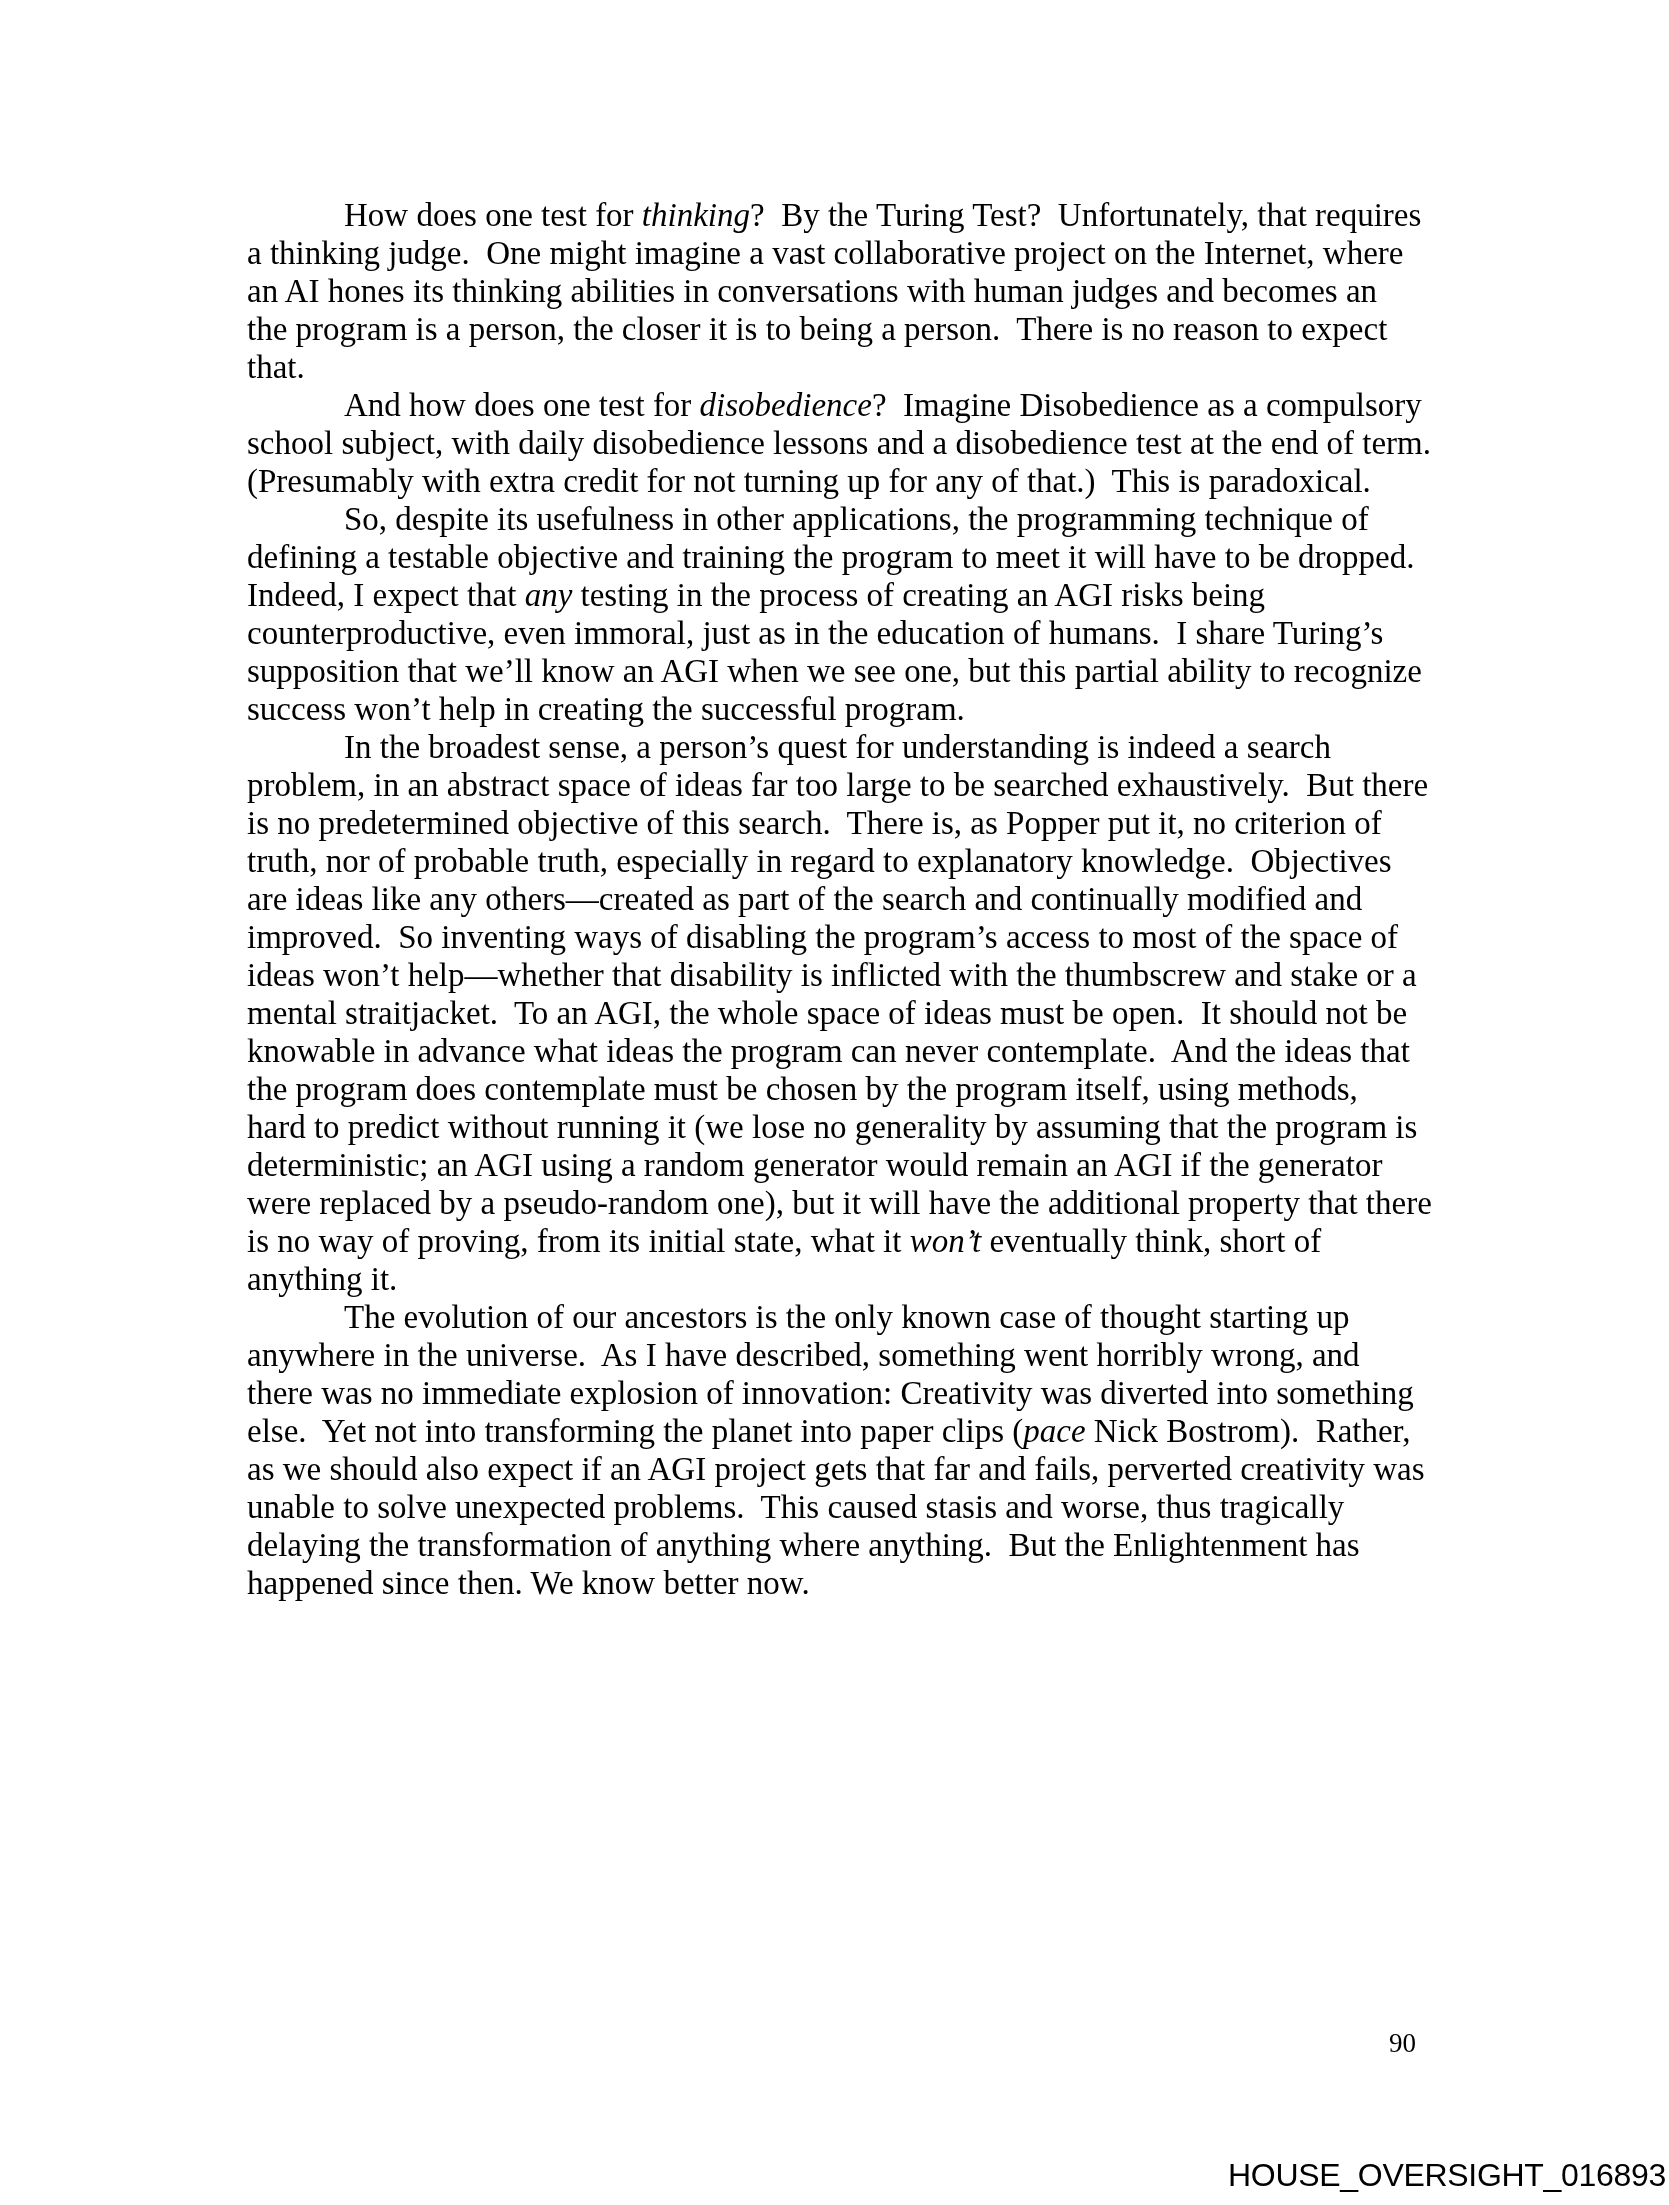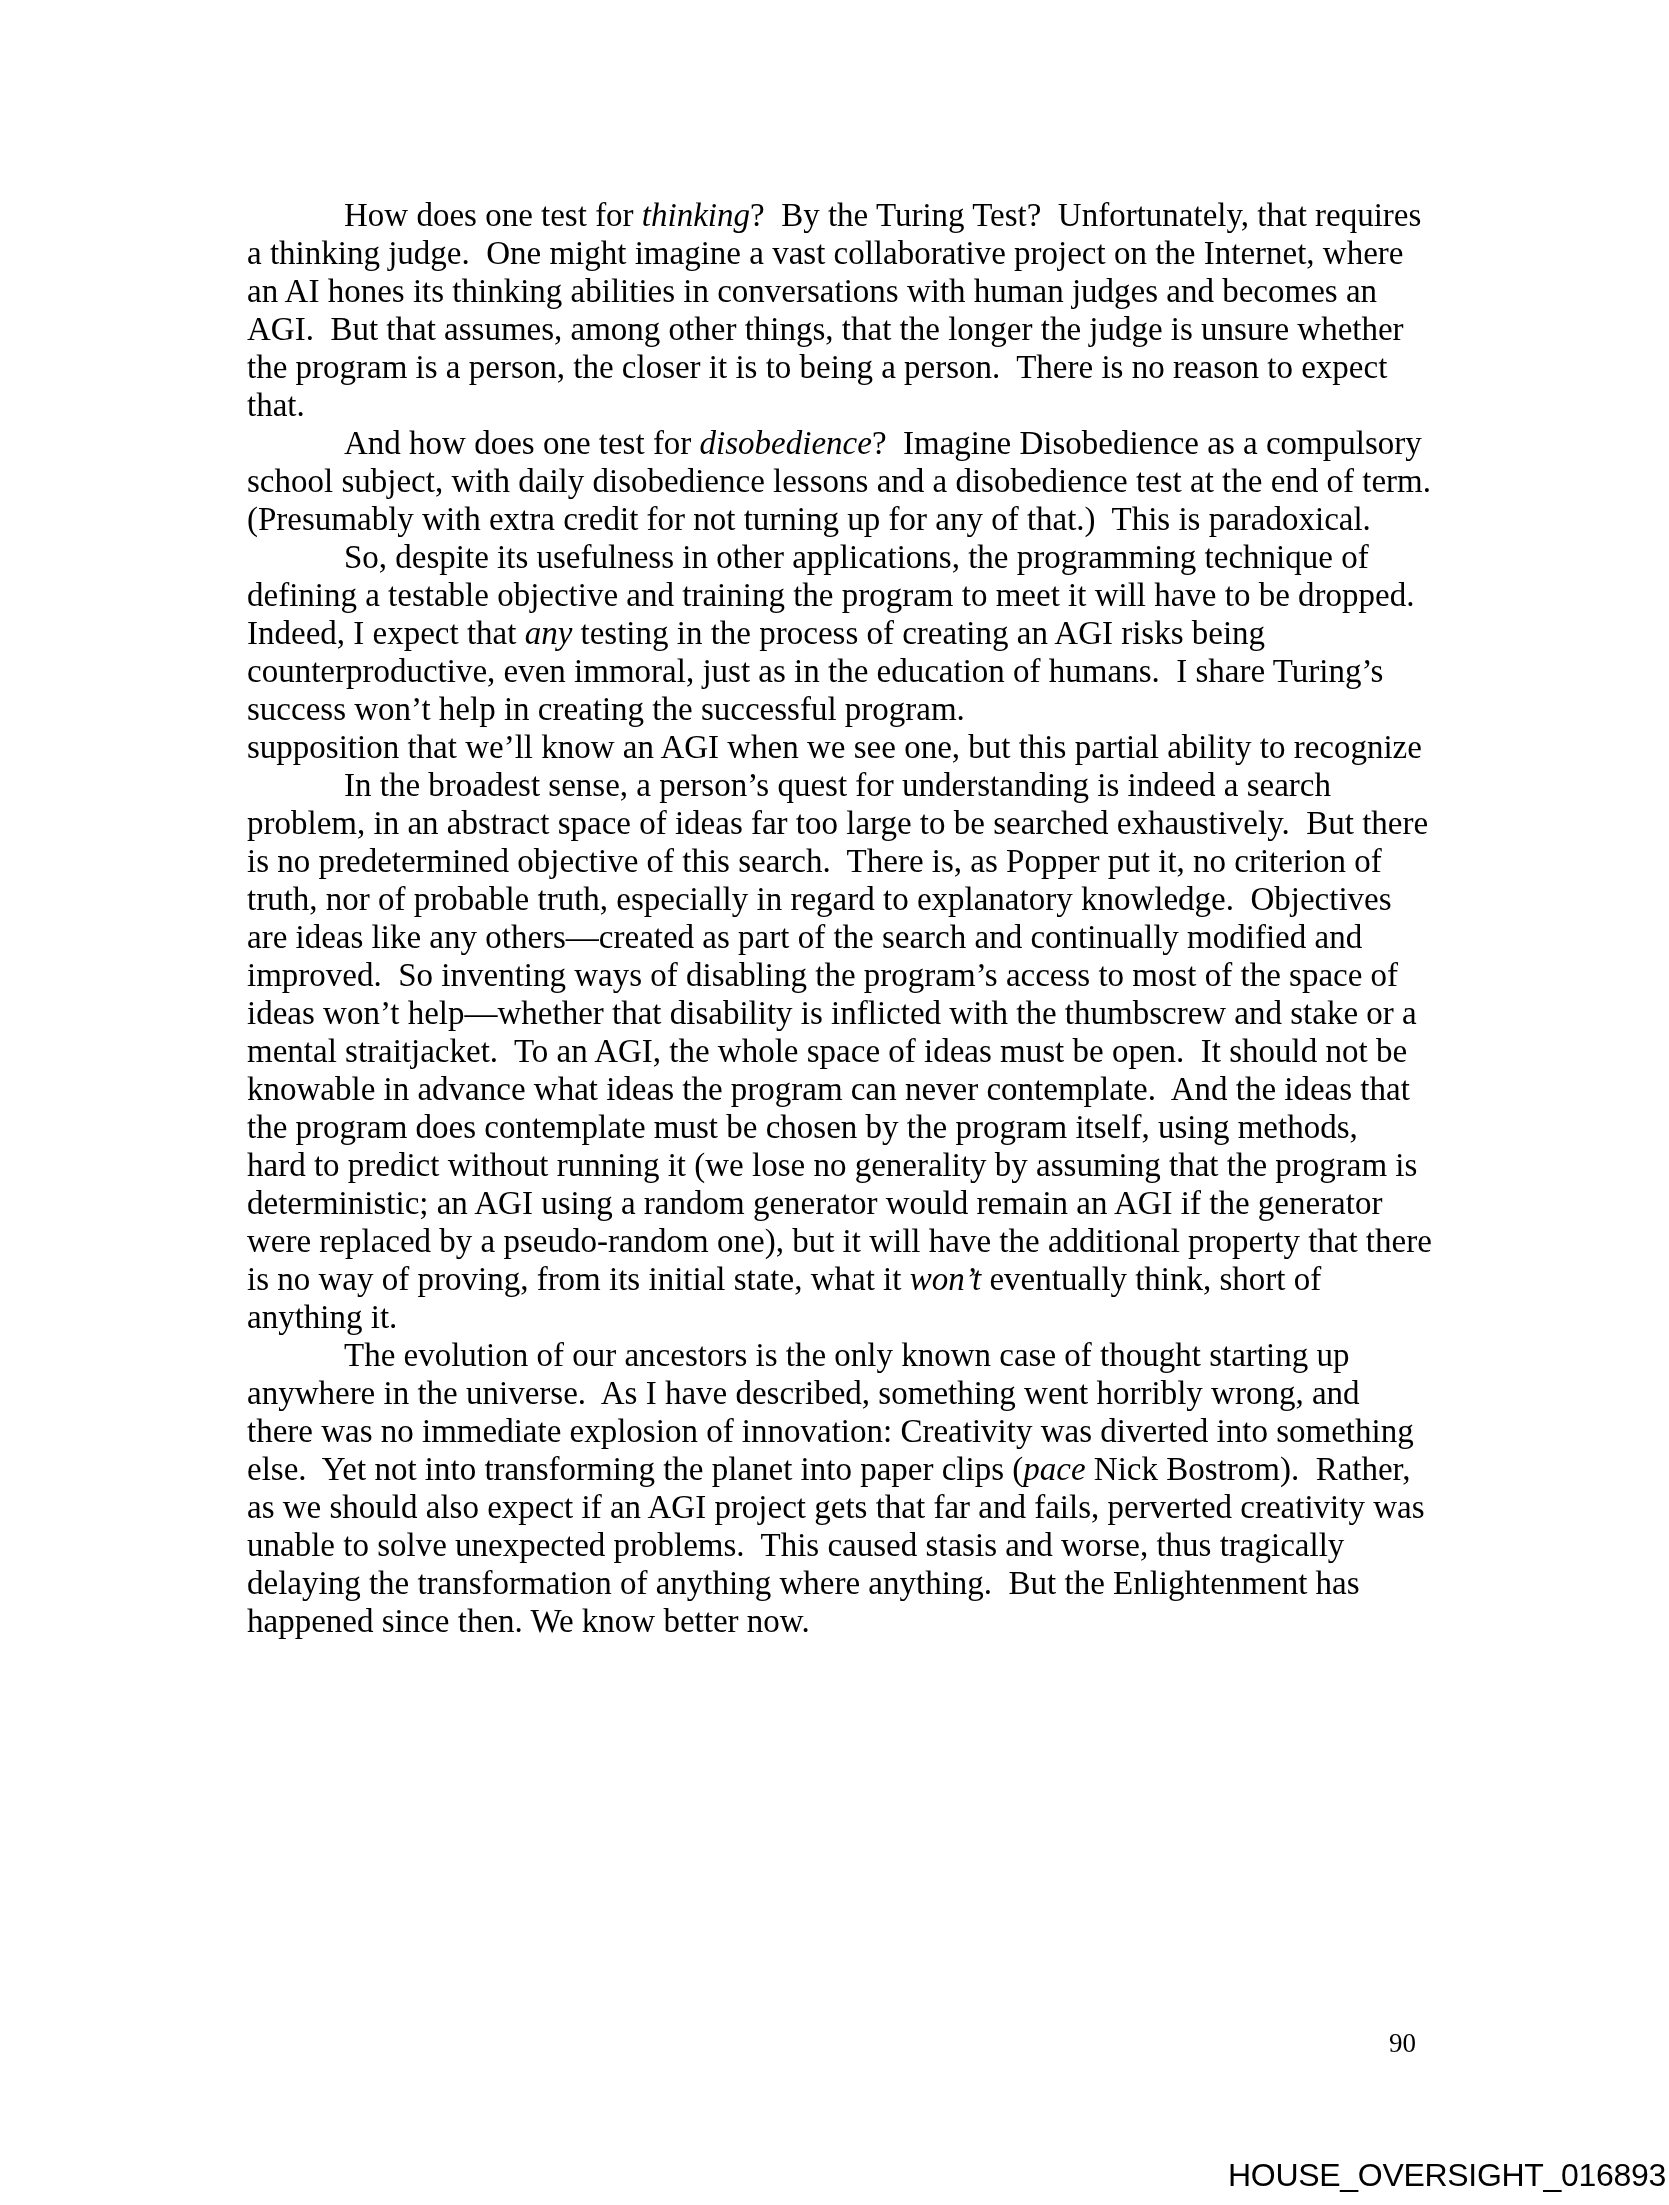--- a/index.html
+++ b/index.html
@@ -42,36 +42,35 @@
 </style>
 </head>
 <body>
 
 <div class="page">
   <div class="body-text" id="body-text">
       <div class="paragraph">
         <span class="line indent"><span>How does one test for </span><em>thinking</em><span>?  By the Turing Test?  Unfortunately, that requires</span></span>
         <span class="line"><span>a thinking judge.  One might imagine a vast collaborative project on the Internet, where</span></span>
         <span class="line"><span>an AI hones its thinking abilities in conversations with human judges and becomes an</span></span>
-        <span class="line"><span>AGI.  But that assumes, among other things, that the longer the judge is unsure whether</span></span>
         <span class="line"><span>the program is a person, the closer it is to being a person.  There is no reason to expect</span></span>
         <span class="line"><span>that.</span></span>
       </div>
       <div class="paragraph">
         <span class="line indent"><span>And how does one test for </span><em>disobedience</em><span>?  Imagine Disobedience as a compulsory</span></span>
         <span class="line"><span>school subject, with daily disobedience lessons and a disobedience test at the end of term.</span></span>
         <span class="line"><span>(Presumably with extra credit for not turning up for any of that.)  This is paradoxical.</span></span>
       </div>
       <div class="paragraph">
         <span class="line indent"><span>So, despite its usefulness in other applications, the programming technique of</span></span>
         <span class="line"><span>defining a testable objective and training the program to meet it will have to be dropped.</span></span>
         <span class="line"><span>Indeed, I expect that </span><em>any</em><span> testing in the process of creating an AGI risks being</span></span>
         <span class="line"><span>counterproductive, even immoral, just as in the education of humans.  I share Turing’s</span></span>
+        <span class="line"><span>supposition that we’ll know an AGI when we see one, but this partial ability to recognize</span></span>
         <span class="line"><span>success won’t help in creating the successful program.</span></span>
-        <span class="line"><span>supposition that we’ll know an AGI when we see one, but this partial ability to recognize</span></span>
       </div>
       <div class="paragraph">
         <span class="line indent"><span>In the broadest sense, a person’s quest for understanding is indeed a search</span></span>
         <span class="line"><span>problem, in an abstract space of ideas far too large to be searched exhaustively.  But there</span></span>
         <span class="line"><span>is no predetermined objective of this search.  There is, as Popper put it, no criterion of</span></span>
         <span class="line"><span>truth, nor of probable truth, especially in regard to explanatory knowledge.  Objectives</span></span>
         <span class="line"><span>are ideas like any others—created as part of the search and continually modified and</span></span>
         <span class="line"><span>improved.  So inventing ways of disabling the program’s access to most of the space of</span></span>
         <span class="line"><span>ideas won’t help—whether that disability is inflicted with the thumbscrew and stake or a</span></span>
         <span class="line"><span>mental straitjacket.  To an AGI, the whole space of ideas must be open.  It should not be</span></span>

